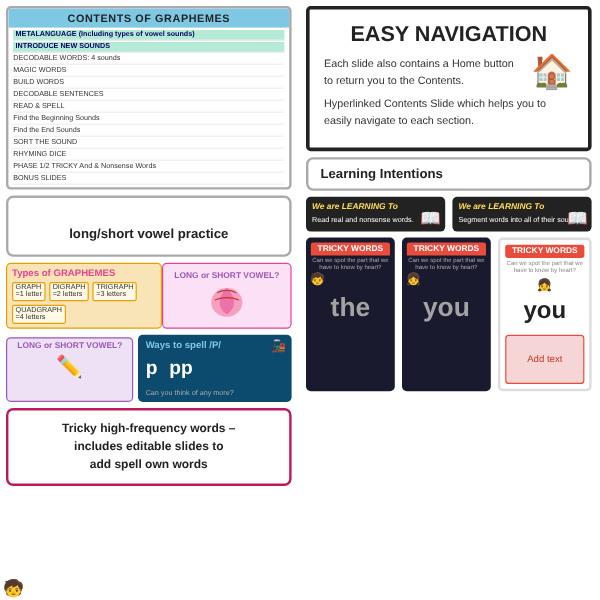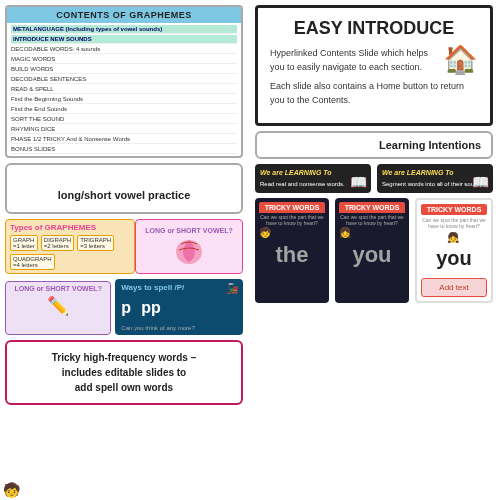--- a/index.html
+++ b/index.html
@@ -143,21 +143,21 @@
       font-size: 28px;
       margin-left: 6px;
       margin-top: -4px;
     }
 
     
     .learning-box {
       border: 2px solid #aaa;
       border-radius: 6px;
       padding: 6px 10px;
-      text-align: right;
+      text-align: left;
       font-size: 11px;
       font-weight: bold;
       color: #222;
       background: #fff;
     }
 
     
     .learning-slides {
       display: flex;
       gap: 6px;
@@ -240,21 +240,21 @@
       text-align: center;
       margin-bottom: 3px;
     }
     .tricky-card-light-add {
       background: #f5d5d5;
       border: 1px solid #e74c3c;
       border-radius: 3px;
       text-align: center;
       font-size: 8px;
       color: #c0392b;
-      padding: 4px;
+      padding: 15px;
       margin-top: 4px;
     }
     .tricky-card-word-light {
       font-size: 20px;
       font-weight: bold;
       color: #222;
       text-align: center;
       padding: 4px 0;
     }
 
@@ -398,25 +398,25 @@
       <span>Tricky high-frequency words –</span><br>
       <span>includes editable slides to</span><br>
       <span>add spell own words</span>
     </div>
 
   </div>
 
   <div class="half-wrapper">
 
     <div class="easy-nav-box">
-      <div class="easy-nav-title">EASY INTRODUCE</div>
+      <div class="easy-nav-title">EASY NAVIGATION</div>
       <div style="position:relative;">
         <span class="house-icon">🏠</span>
+        <div class="easy-nav-text">Each slide also contains a Home button to return you to the Contents.</div>
         <div class="easy-nav-text">Hyperlinked Contents Slide which helps you to easily navigate to each section.</div>
-        <div class="easy-nav-text">Each slide also contains a Home button to return you to the Contents.</div>
       </div>
     </div>
 
     <div class="learning-box">
       <span>Learning Intentions</span>
     </div>
 
     <div class="learning-slides">
       <div class="learning-slide">
         <div class="learning-slide-title">We are LEARNING To</div>

